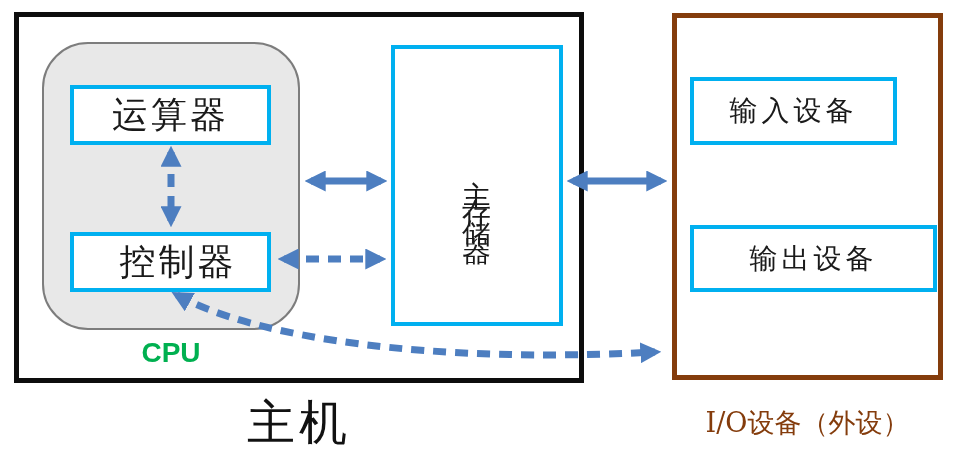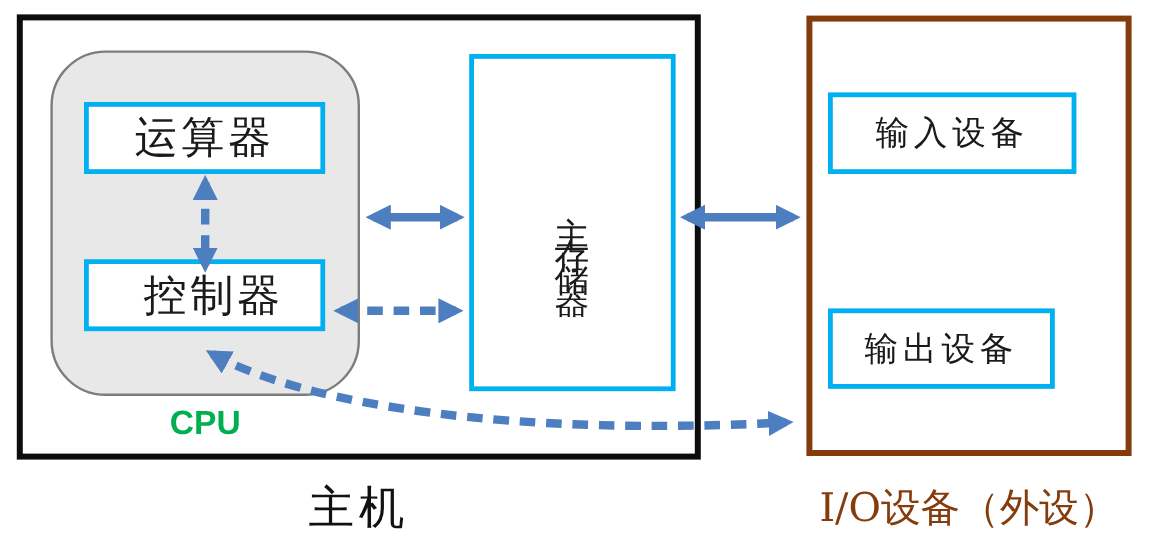--- a/index.html
+++ b/index.html
@@ -59,21 +59,21 @@
     background: #ffffff;
     display: flex;
     align-items: center;
     justify-content: center;
     font-size: 36px;
     color: #1a1a1a;
     letter-spacing: 3px;
     z-index: 3;
   }
   .alu-box { left: 70px; top: 85px; width: 201px; height: 60px; }
-  .cu-box  { left: 70px; top: 216px; width: 201px; height: 60px; padding-left: 15px; }
+  .cu-box  { left: 70px; top: 232px; width: 201px; height: 60px; padding-left: 15px; }
   .cpu-label {
     left: 42px; top: 336px;
     width: 258px; height: 34px;
     display: flex; align-items: center; justify-content: center;
     font-family: "Liberation Sans", "DejaVu Sans", sans-serif;
     font-weight: bold;
     font-size: 28px;
     color: var(--cpuGreen);
     z-index: 3;
   }
@@ -111,37 +111,37 @@
     background: #ffffff;
     display: flex;
     align-items: center;
     justify-content: center;
     font-size: 28px;
     color: #1a1a1a;
     letter-spacing: 4px;
     z-index: 3;
   }
   .input-box  { left: 690px; top: 77px;  width: 207px; height: 68px; }
-  .output-box { left: 690px; top: 225px; width: 189px; height: 67px; margin-top: 32px; }
+  .output-box { left: 690px; top: 225px; width: 247px; height: 67px; }
 
   
   .host-caption {
     left: 14px; top: 398px;
     width: 570px; height: 50px;
     display: flex; align-items: center; justify-content: center;
-    font-size: 38px;
+    font-size: 48px;
     letter-spacing: 4px;
     color: #111111;
     z-index: 3;
   }
   .io-caption {
     left: 655px; top: 400px;
     width: 305px; height: 46px;
     display: flex; align-items: center; justify-content: center;
-    font-size: 33px;
+    font-size: 27px;
     color: var(--ioBrown);
     z-index: 3;
   }
 </style>
 </head>
 <body>
 
 <div class="stage">
 
   <svg class="arrow-layer" viewBox="0 0 963 454" xmlns="http://www.w3.org/2000/svg">

